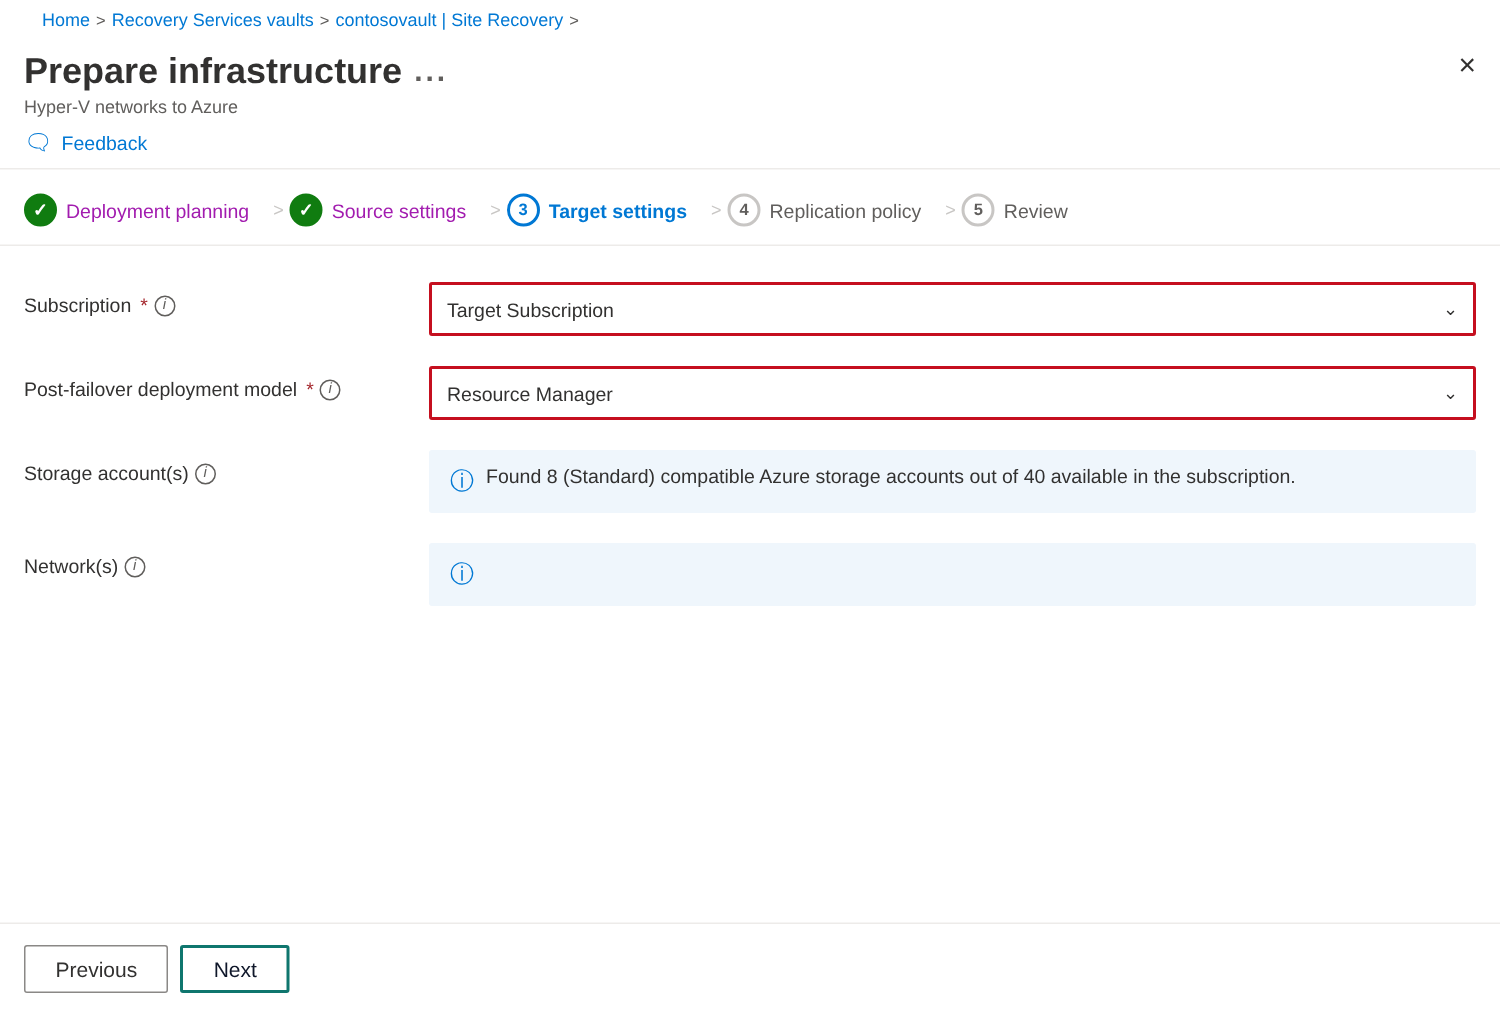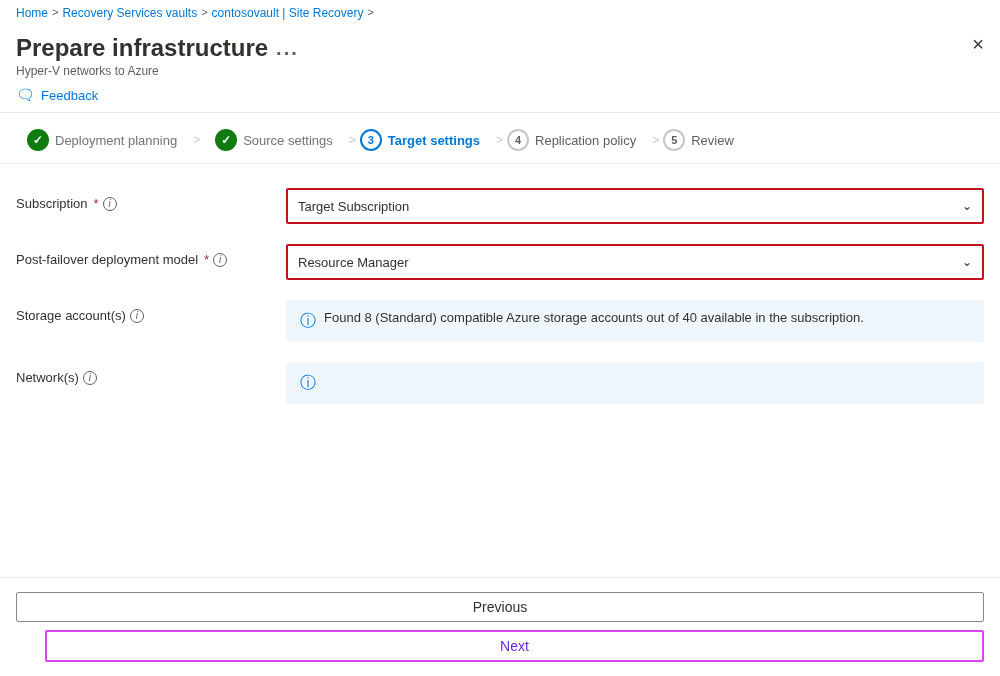--- a/index.html
+++ b/index.html
@@ -10,22 +10,22 @@
       background: #fff;
       width: 1000px;
       height: 676px;
       overflow: hidden;
       position: relative;
     }
 
     
     .breadcrumb {
       display: flex;
-      align-items: flex-start;
-      padding: 6px 16px;
+      align-items: flex-end;
+      padding: 6px 28px;
       font-size: 12px;
       color: #0078d4;
       gap: 4px;
       border-bottom: none;
     }
     .breadcrumb a {
       color: #0078d4;
       text-decoration: none;
       cursor: pointer;
     }
@@ -103,21 +103,21 @@
       gap: 6px;
       font-size: 13px;
       color: #605e5c;
       white-space: nowrap;
       padding-right: 12px;
     }
     .step.active {
       color: #0078d4;
       font-weight: 600;
     }
-    .step.complete { color: #737373; margin-left: 11px; }
+    .step.complete { color: #a21caf; }
     .step-circle {
       width: 22px;
       height: 22px;
       border-radius: 50%;
       border: 2px solid #c8c6c4;
       display: flex;
       align-items: center;
       justify-content: center;
       font-size: 11px;
       font-weight: 600;
@@ -226,35 +226,33 @@
     
     .footer {
       position: absolute;
       bottom: 0;
       left: 0;
       right: 0;
       border-top: 1px solid #edebe9;
       padding: 14px 16px;
       display: flex;
       gap: 8px;
-      flex-direction: column;
     }
     .btn {
       padding: 6px 20px;
       font-size: 14px;
       border: 1px solid #8a8886;
       border-radius: 2px;
       background: #fff;
       cursor: pointer;
       color: #323130;
     }
     .btn.primary {
-      border: 2px solid #d946ef;
-      color: #6d28d9;
-      margin-left: 29px;
+      border: 2px solid #0f766e;
+      color: #0f172a;
     }
   </style>
 </head>
 <body>
 
 <div class="breadcrumb">
   <a>Home</a>
   <span class="sep">&gt;</span>
   <a>Recovery Services vaults</a>
   <span class="sep">&gt;</span>

